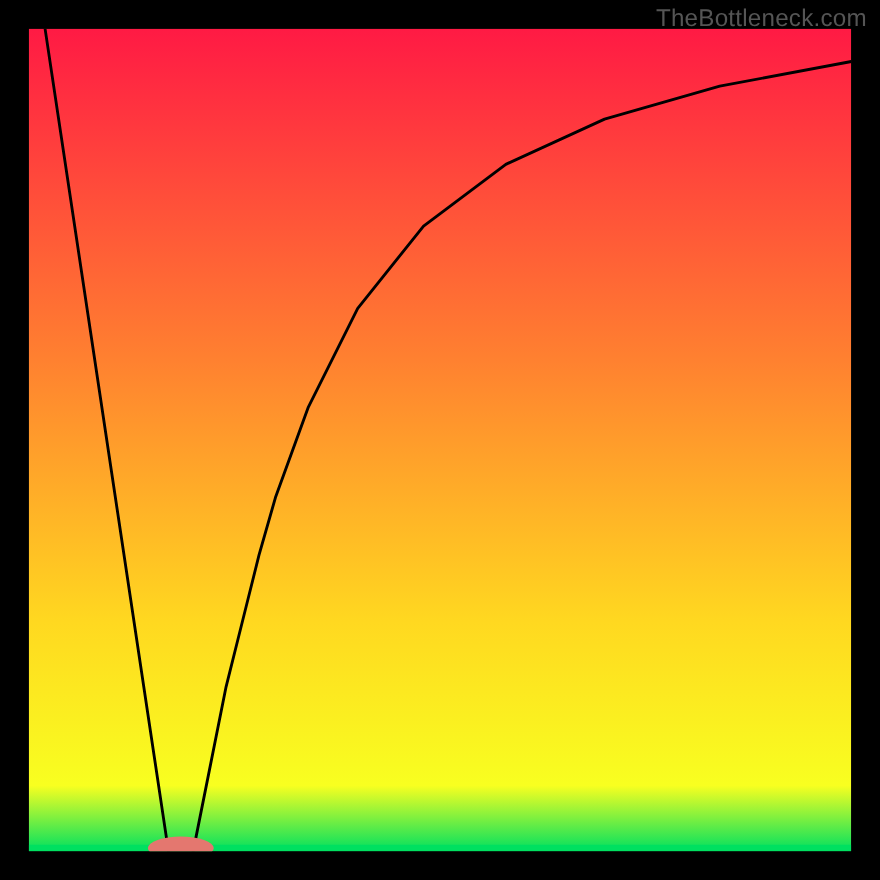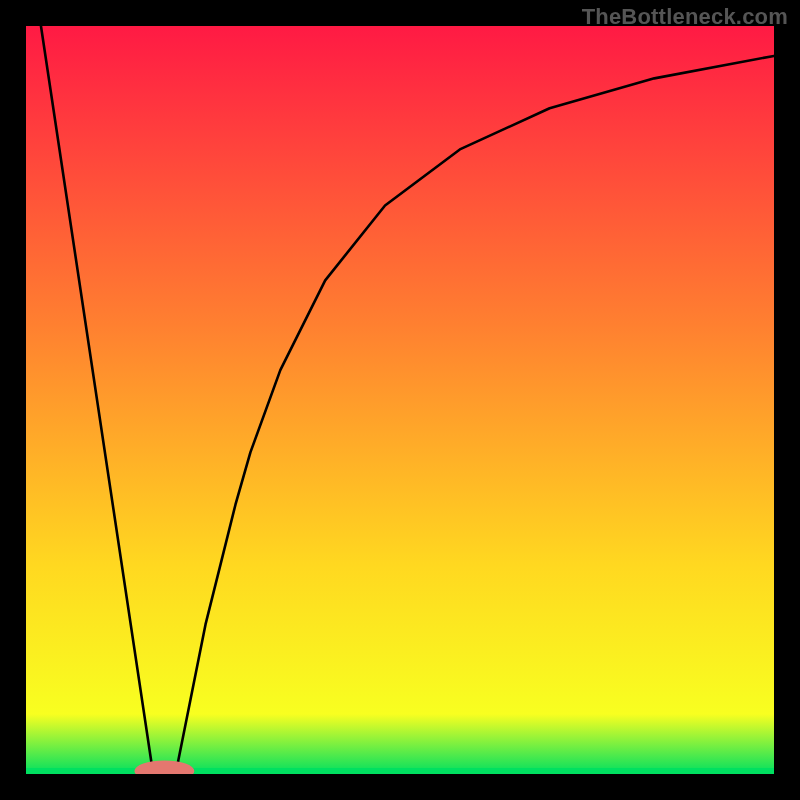--- a/index.html
+++ b/index.html
@@ -24,21 +24,21 @@
     width: 748px;
     height: 748px;
     overflow: hidden;
   }
   .watermark {
     position: absolute;
     top: 4px;
     right: 12px;
     color: #555;
     font-size: 22px;
-    font-weight: 700;
+    font-weight: 400;
     letter-spacing: 0.2px;
     z-index: 10;
     user-select: none;
   }
   svg { display: block; }
 </style>
 </head>
 <body>
 
 <div class="frame">

